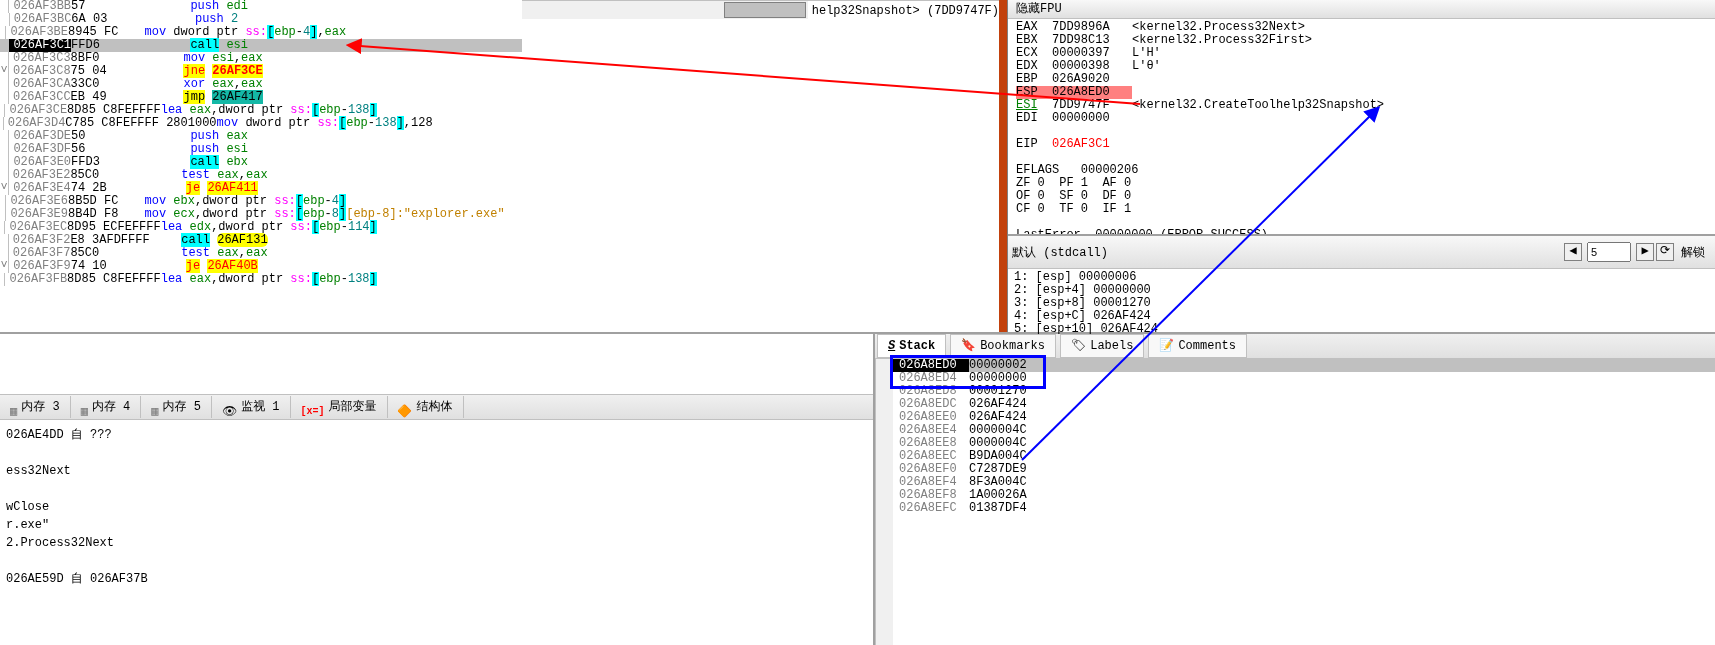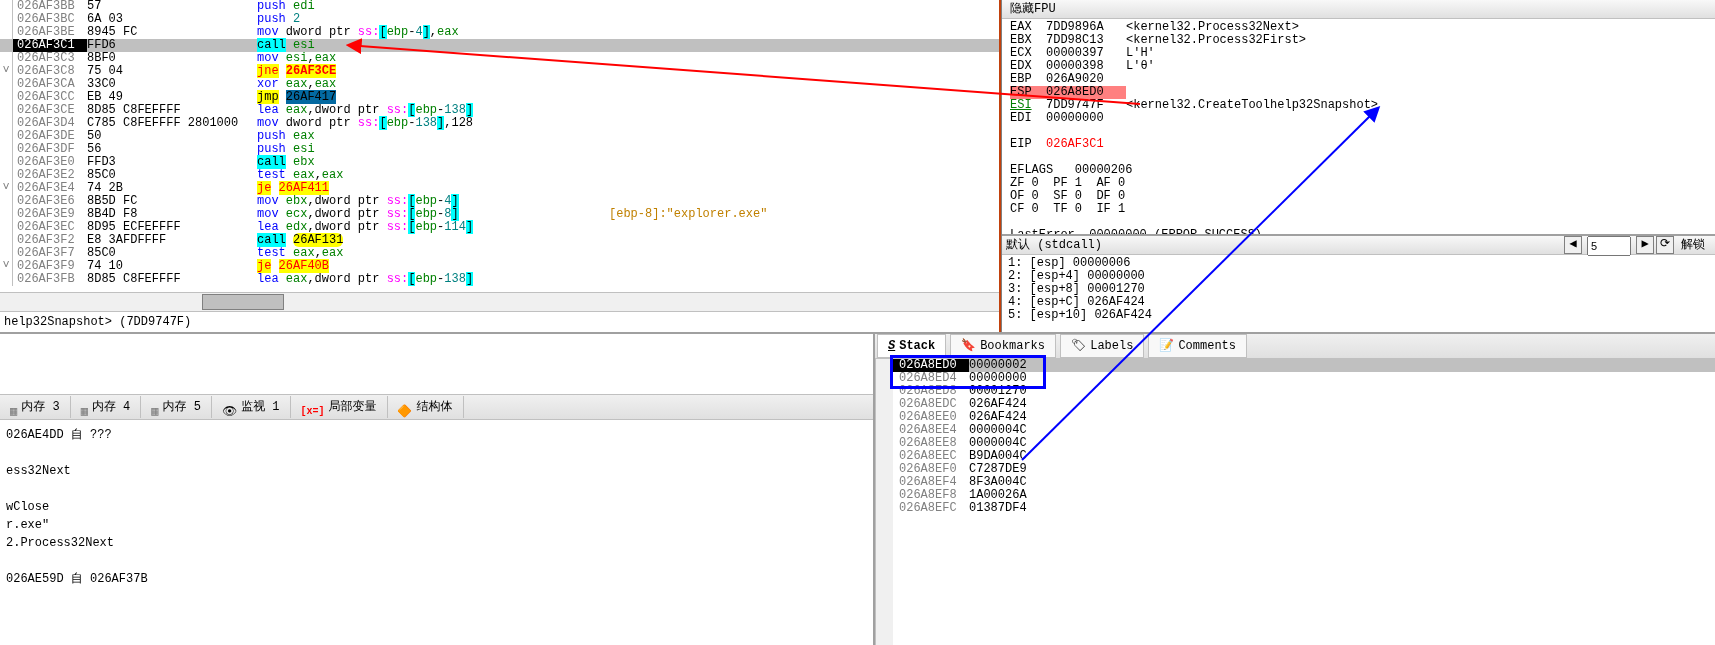--- a/index.html
+++ b/index.html
@@ -1,18 +1,18 @@
 <!DOCTYPE html>
 <html><head>
 <meta charset="utf-8">
 <style>
 html,body{margin:0;padding:0;font-family:Consolas,"Courier New",monospace;font-size:12px;background:#fff;color:#000;overflow:hidden}
 .root{width:1715px;height:645px;position:relative;background:#f0f0f0}
 .top{display:flex;height:332px;border-bottom:2px solid #a0a0a0}
-.disasm-wrap{width:999px;border-right:2px solid #c2410c;display:flex;flex-direction:column;background:#fff}
+.disasm-wrap{width:999px;border-right:8px solid #c2410c;display:flex;flex-direction:row;background:#fff}
 .disasm{flex:1;overflow:hidden}
 .drow{display:flex;height:13px;line-height:13px;white-space:pre}
 .drow .gutter{width:12px;text-align:center;color:#808080;border-right:1px solid #c0c0c0}
 .drow .addr{width:70px;color:#808080;padding-left:4px}
 .drow .bytes{width:170px;color:#000}
 .drow .ins{flex:1}
 .drow .cmt{width:390px;color:#c08000}
 .cur .addr{background:#000;color:#fff}
 .cur{background:#c0c0c0}
 .op-push,.op-mov,.op-cmp,.op-xor,.op-lea,.op-test,.op-pop{color:#0000ff}
@@ -30,21 +30,21 @@
 .right-top{flex:1;display:flex;flex-direction:column;border-left:1px solid #808080}
 .reg-panel{background:#fff;flex:1;overflow:hidden}
 .reg-title{background:linear-gradient(#f8f8f8,#e0e0e0);height:18px;line-height:18px;padding-left:8px;border-bottom:1px solid #c0c0c0}
 .reg-body{padding:2px 8px;white-space:pre;line-height:13px}
 .rname{display:inline-block;width:36px}
 .rval{display:inline-block;width:80px}
 .rdesc{color:#000}
 .eip-red{color:#ff0000}
 .esi-u{text-decoration:underline;color:#008000}
 .mid-right{height:96px;background:#fff;border-top:2px solid #a0a0a0}
-.mid-bar{display:flex;background:linear-gradient(#f8f8f8,#e0e0e0);height:18px;padding:0 4px;border-bottom:1px solid #c0c0c0}
+.mid-bar{display:flex;align-items:center;background:linear-gradient(#f8f8f8,#e0e0e0);height:18px;padding:7px 4px;border-bottom:1px solid #c0c0c0}
 .mid-bar input{width:36px;height:14px;font-size:11px;margin:0 4px}
 .stack-preview{padding:2px 6px;line-height:13px;white-space:pre}
 .bottom{display:flex;height:calc(645px - 332px)}
 .bot-left{width:873px;border-right:2px solid #a0a0a0;display:flex;flex-direction:column}
 .spacer{height:60px;background:#fff}
 .tabs{display:flex;background:linear-gradient(#f0f0f0,#e0e0e0);height:24px;align-items:center;border-top:1px solid #c0c0c0;border-bottom:1px solid #c0c0c0}
 .tab{padding:0 10px;height:22px;line-height:22px;border-right:1px solid #c0c0c0;display:flex;align-items:center;gap:4px}
 .tab .ico{width:12px;height:12px;display:inline-block}
 .bot-left-body{flex:1;background:#fff;padding:6px;line-height:18px;white-space:pre}
 .bot-right{flex:1;display:flex;flex-direction:column}
@@ -72,21 +72,21 @@
   <div class="top">
     <div class="disasm-wrap">
       <div class="disasm" id="disasm">
           <div class="drow"><span class="gutter"></span><span class="addr">026AF3BB</span><span class="bytes">57</span><span class="ins"><span class="op-push">push</span> <span class="reg">edi</span></span><span class="cmt"></span></div>
           <div class="drow"><span class="gutter"></span><span class="addr">026AF3BC</span><span class="bytes">6A 03</span><span class="ins"><span class="op-push">push</span> <span class="num">2</span></span><span class="cmt"></span></div>
           <div class="drow"><span class="gutter"></span><span class="addr">026AF3BE</span><span class="bytes">8945 FC</span><span class="ins"><span class="op-mov">mov</span> <span>dword ptr </span><span class="ss">ss:</span><span class="br">[</span><span class="reg">ebp</span><span>-</span><span class="num">4</span><span class="br">]</span><span>,</span><span class="reg">eax</span></span><span class="cmt"></span></div>
           <div class="drow cur"><span class="gutter"></span><span class="addr">026AF3C1</span><span class="bytes">FFD6</span><span class="ins"><span class="op-call">call</span> <span class="reg">esi</span></span><span class="cmt"></span></div>
           <div class="drow"><span class="gutter"></span><span class="addr">026AF3C3</span><span class="bytes">8BF0</span><span class="ins"><span class="op-mov">mov</span> <span class="reg">esi</span><span>,</span><span class="reg">eax</span></span><span class="cmt"></span></div>
           <div class="drow"><span class="gutter">˅</span><span class="addr">026AF3C8</span><span class="bytes">75 04</span><span class="ins"><span class="op-jne">jne</span> <span style="background: rgb(255, 255, 0); color: rgb(255, 0, 0); font-weight: bold;">26AF3CE</span></span><span class="cmt"></span></div>
           <div class="drow"><span class="gutter"></span><span class="addr">026AF3CA</span><span class="bytes">33C0</span><span class="ins"><span class="op-xor">xor</span> <span class="reg">eax</span><span>,</span><span class="reg">eax</span></span><span class="cmt"></span></div>
-          <div class="drow"><span class="gutter"></span><span class="addr">026AF3CC</span><span class="bytes">EB 49</span><span class="ins"><span class="op-jmp">jmp</span> <span style="background: #0369a1; color: rgb(0, 0, 0);">26AF417</span></span><span class="cmt"></span></div>
+          <div class="drow"><span class="gutter"></span><span class="addr">026AF3CC</span><span class="bytes">EB 49</span><span class="ins"><span class="op-jmp">jmp</span> <span style="background: #14b8a6; color: rgb(0, 0, 0);">26AF417</span></span><span class="cmt"></span></div>
           <div class="drow"><span class="gutter"></span><span class="addr">026AF3CE</span><span class="bytes">8D85 C8FEFFFF</span><span class="ins"><span class="op-lea">lea</span> <span class="reg">eax</span><span>,dword ptr </span><span class="ss">ss:</span><span class="br">[</span><span class="reg">ebp</span><span>-</span><span class="num">138</span><span class="br">]</span></span><span class="cmt"></span></div>
           <div class="drow"><span class="gutter"></span><span class="addr">026AF3D4</span><span class="bytes">C785 C8FEFFFF 2801000</span><span class="ins"><span class="op-mov">mov</span> <span>dword ptr </span><span class="ss">ss:</span><span class="br">[</span><span class="reg">ebp</span><span>-</span><span class="num">138</span><span class="br">]</span><span>,128</span></span><span class="cmt"></span></div>
           <div class="drow"><span class="gutter"></span><span class="addr">026AF3DE</span><span class="bytes">50</span><span class="ins"><span class="op-push">push</span> <span class="reg">eax</span></span><span class="cmt"></span></div>
           <div class="drow"><span class="gutter"></span><span class="addr">026AF3DF</span><span class="bytes">56</span><span class="ins"><span class="op-push">push</span> <span class="reg">esi</span></span><span class="cmt"></span></div>
           <div class="drow"><span class="gutter"></span><span class="addr">026AF3E0</span><span class="bytes">FFD3</span><span class="ins"><span class="op-call">call</span> <span class="reg">ebx</span></span><span class="cmt"></span></div>
           <div class="drow"><span class="gutter"></span><span class="addr">026AF3E2</span><span class="bytes">85C0</span><span class="ins"><span class="op-test">test</span> <span class="reg">eax</span><span>,</span><span class="reg">eax</span></span><span class="cmt"></span></div>
           <div class="drow"><span class="gutter">˅</span><span class="addr">026AF3E4</span><span class="bytes">74 2B</span><span class="ins"><span class="op-je">je</span> <span style="background: rgb(255, 255, 0); color: rgb(255, 0, 0);">26AF411</span></span><span class="cmt"></span></div>
           <div class="drow"><span class="gutter"></span><span class="addr">026AF3E6</span><span class="bytes">8B5D FC</span><span class="ins"><span class="op-mov">mov</span> <span class="reg">ebx</span><span>,dword ptr </span><span class="ss">ss:</span><span class="br">[</span><span class="reg">ebp</span><span>-</span><span class="num">4</span><span class="br">]</span></span><span class="cmt"></span></div>
           <div class="drow"><span class="gutter"></span><span class="addr">026AF3E9</span><span class="bytes">8B4D F8</span><span class="ins"><span class="op-mov">mov</span> <span class="reg">ecx</span><span>,dword ptr </span><span class="ss">ss:</span><span class="br">[</span><span class="reg">ebp</span><span>-</span><span class="num">8</span><span class="br">]</span></span><span class="cmt">[ebp-8]:"explorer.exe"</span></div>
           <div class="drow"><span class="gutter"></span><span class="addr">026AF3EC</span><span class="bytes">8D95 ECFEFFFF</span><span class="ins"><span class="op-lea">lea</span> <span class="reg">edx</span><span>,dword ptr </span><span class="ss">ss:</span><span class="br">[</span><span class="reg">ebp</span><span>-</span><span class="num">114</span><span class="br">]</span></span><span class="cmt"></span></div>

